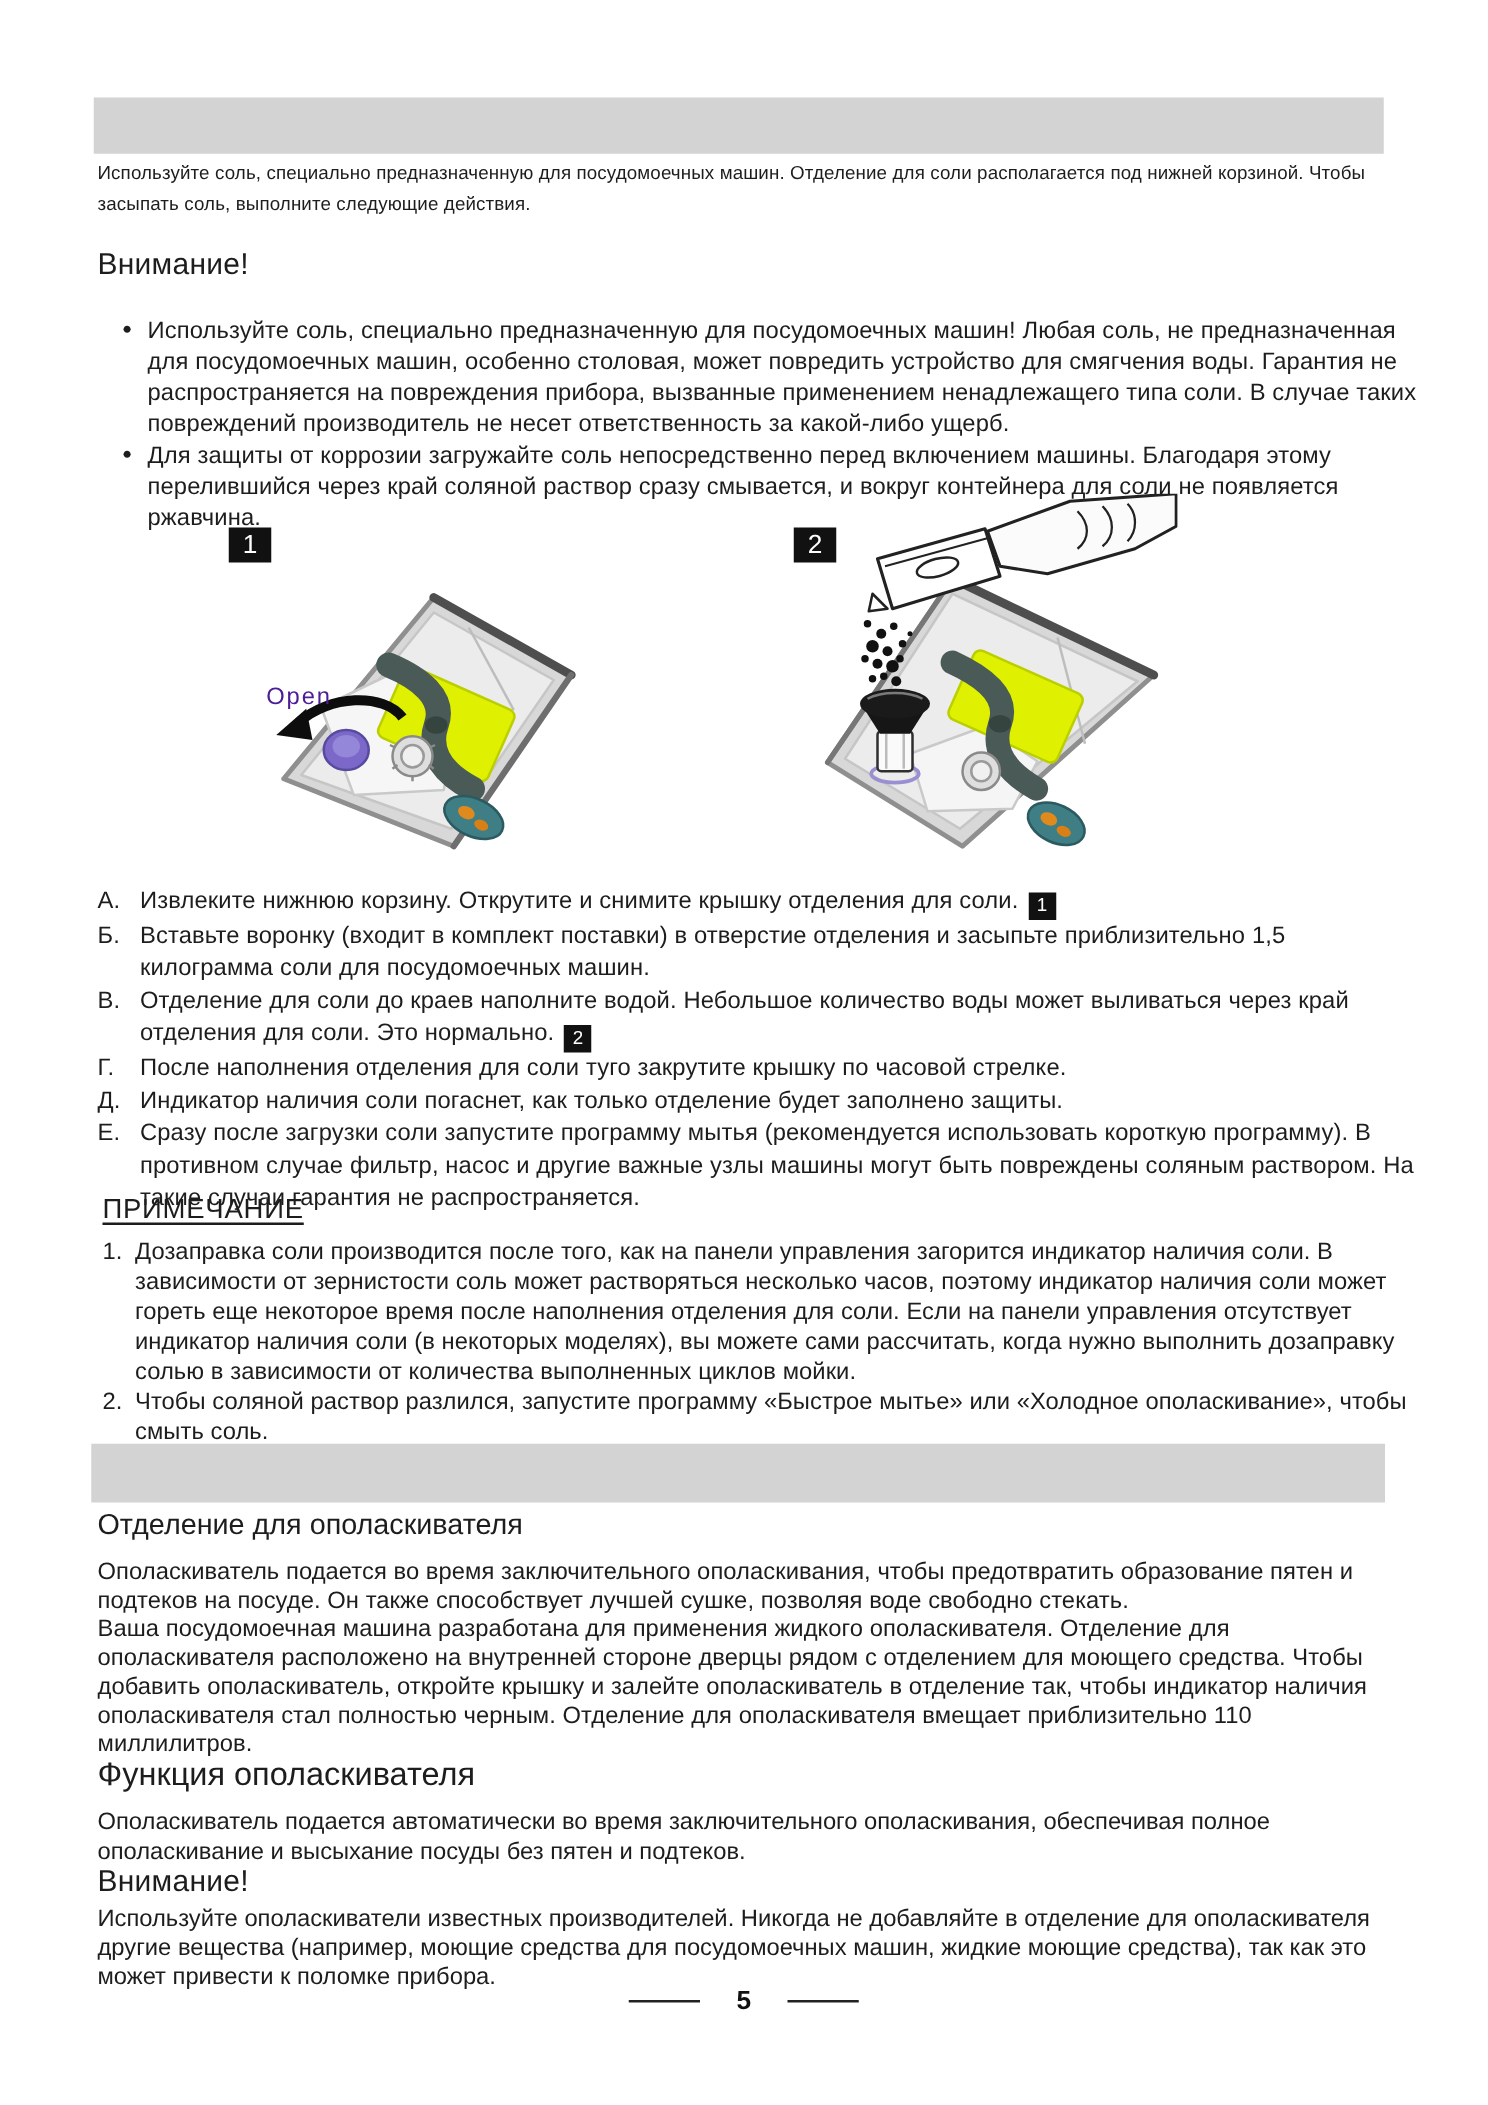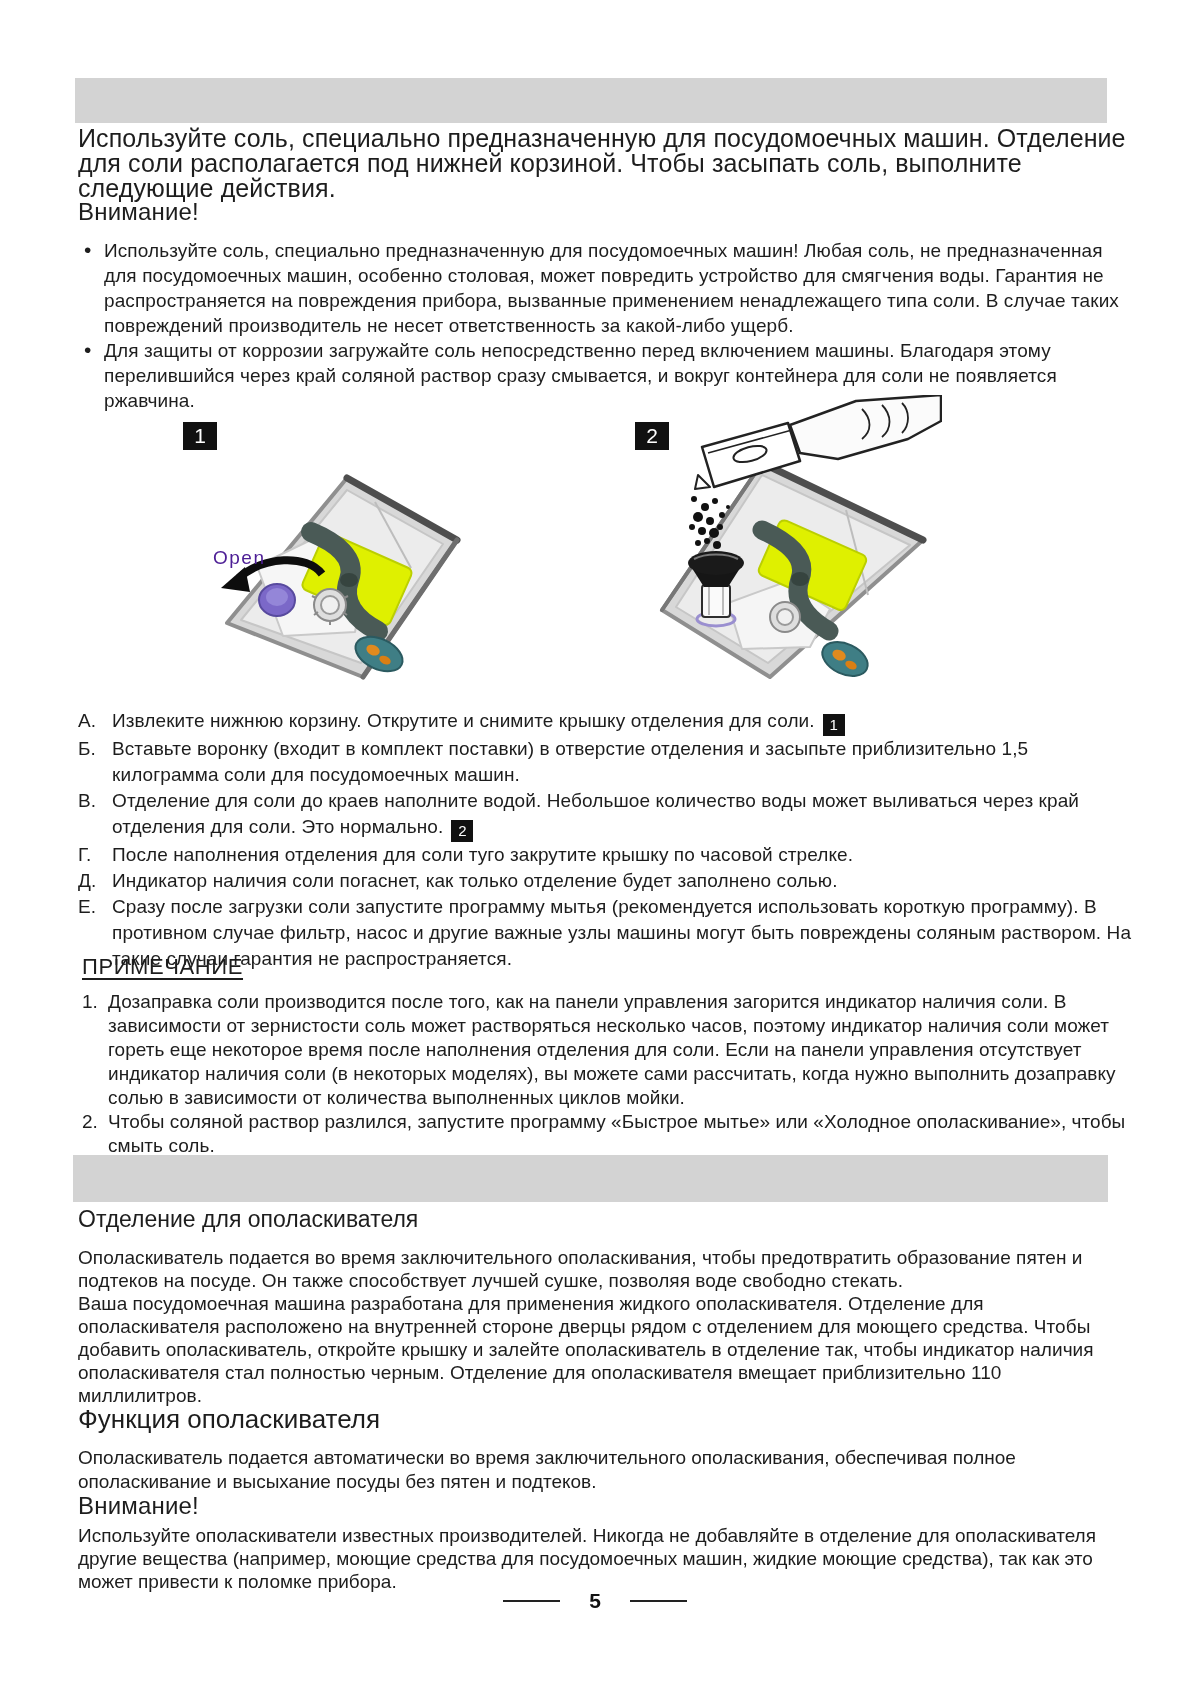--- a/index.html
+++ b/index.html
@@ -1,26 +1,26 @@
 <!DOCTYPE html>
 <html><head>
 <meta charset="utf-8">
 <style>
   html,body{margin:0;padding:0;background:#fff;}
   .page{position:relative;width:1190px;height:1684px;background:#ffffff;overflow:hidden;
         font-family:"Liberation Sans",sans-serif;color:#1d1d1d;}
   .bar{position:absolute;background:#d3d3d3;}
   .bar-top{left:75px;top:78px;width:1032px;height:45px;}
   .bar-mid{left:73px;top:1155px;width:1035px;height:47px;}
-  .bodytxt{font-size:25px;line-height:25px;letter-spacing:.1px;}
+  .bodytxt{font-size:15px;line-height:25px;letter-spacing:.1px;}
   p{margin:0;}
   .intro{position:absolute;left:78px;top:126px;width:1048px;}
   .h-att{position:absolute;font-size:24px;font-weight:400;margin:0;letter-spacing:.2px;}
   #att1-title{left:78px;top:198px;}
-  .bullets{position:absolute;left:80px;top:236px;width:1052px;margin:2px;padding:0;list-style:none;}
+  .bullets{position:absolute;left:80px;top:236px;width:1052px;margin:16px;padding:0;list-style:none;}
   .bullets li{position:relative;padding-left:22px;font-size:19px;line-height:25px;letter-spacing:.1px;}
   .bullets li::before{content:"\2022";position:absolute;left:2px;top:-1px;font-size:21px;}
   .fig-badge{position:absolute;width:34px;height:28px;background:#111;color:#fff;font-size:21px;
              display:flex;align-items:center;justify-content:center;font-weight:400;}
   #badge1{left:183px;top:422px;}
   #badge2{left:635px;top:422px;}
   #fig1{position:absolute;left:215px;top:470px;}
   #fig2{position:absolute;left:610px;top:395px;}
   .open-label{position:absolute;left:213px;top:547px;font-size:19px;color:#4c1d95;letter-spacing:1.5px;}
   #steps{position:absolute;left:78px;top:708px;width:1058px;}
@@ -165,21 +165,21 @@
       <div class="step">
         <span class="letter">В.</span>
         <span class="txt">Отделение для соли до краев наполните водой. Небольшое количество воды может выливаться через край отделения для соли. Это нормально.<span class="ibadge">2</span></span>
       </div>
       <div class="step">
         <span class="letter">Г.</span>
         <span class="txt">После наполнения отделения для соли туго закрутите крышку по часовой стрелке.</span>
       </div>
       <div class="step">
         <span class="letter">Д.</span>
-        <span class="txt">Индикатор наличия соли погаснет, как только отделение будет заполнено солью.</span>
+        <span class="txt">Индикатор наличия соли погаснет, как только отделение будет заполнено защиты.</span>
       </div>
       <div class="step">
         <span class="letter">Е.</span>
         <span class="txt">Сразу после загрузки соли запустите программу мытья (рекомендуется использовать короткую программу). В противном случае фильтр, насос и другие важные узлы машины могут быть повреждены соляным раствором. На такие случаи гарантия не распространяется.</span>
       </div>
     </div>
 
   <h3 class="note-title">ПРИМЕЧАНИЕ</h3>
   <div id="note-items">
       <div class="note-item">

